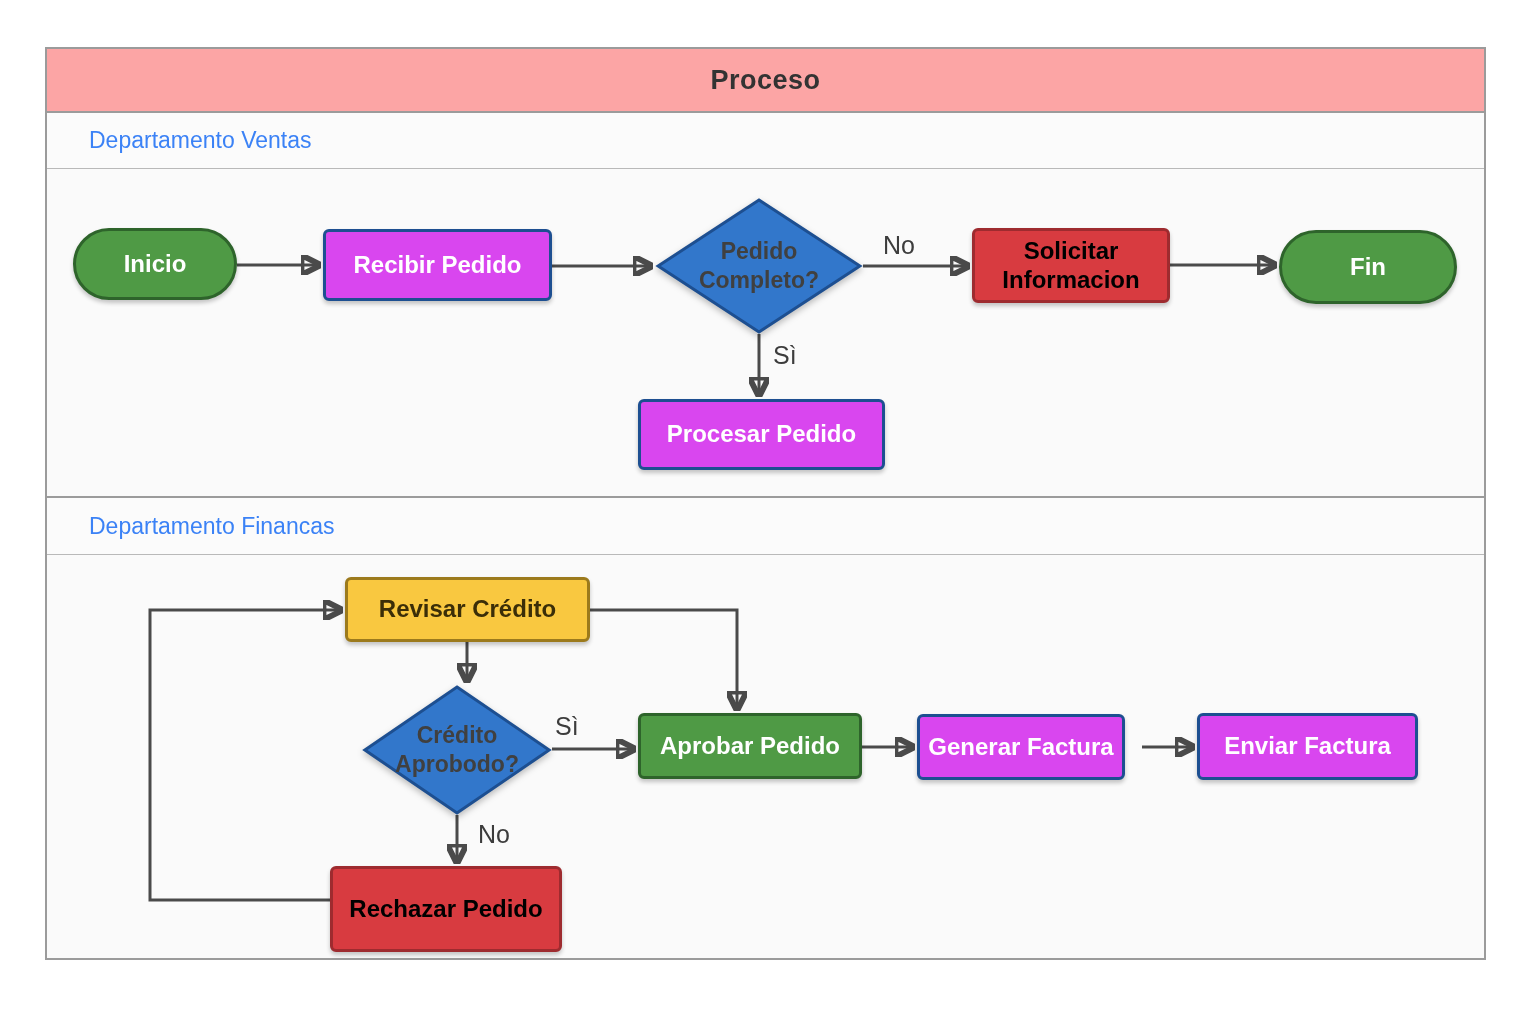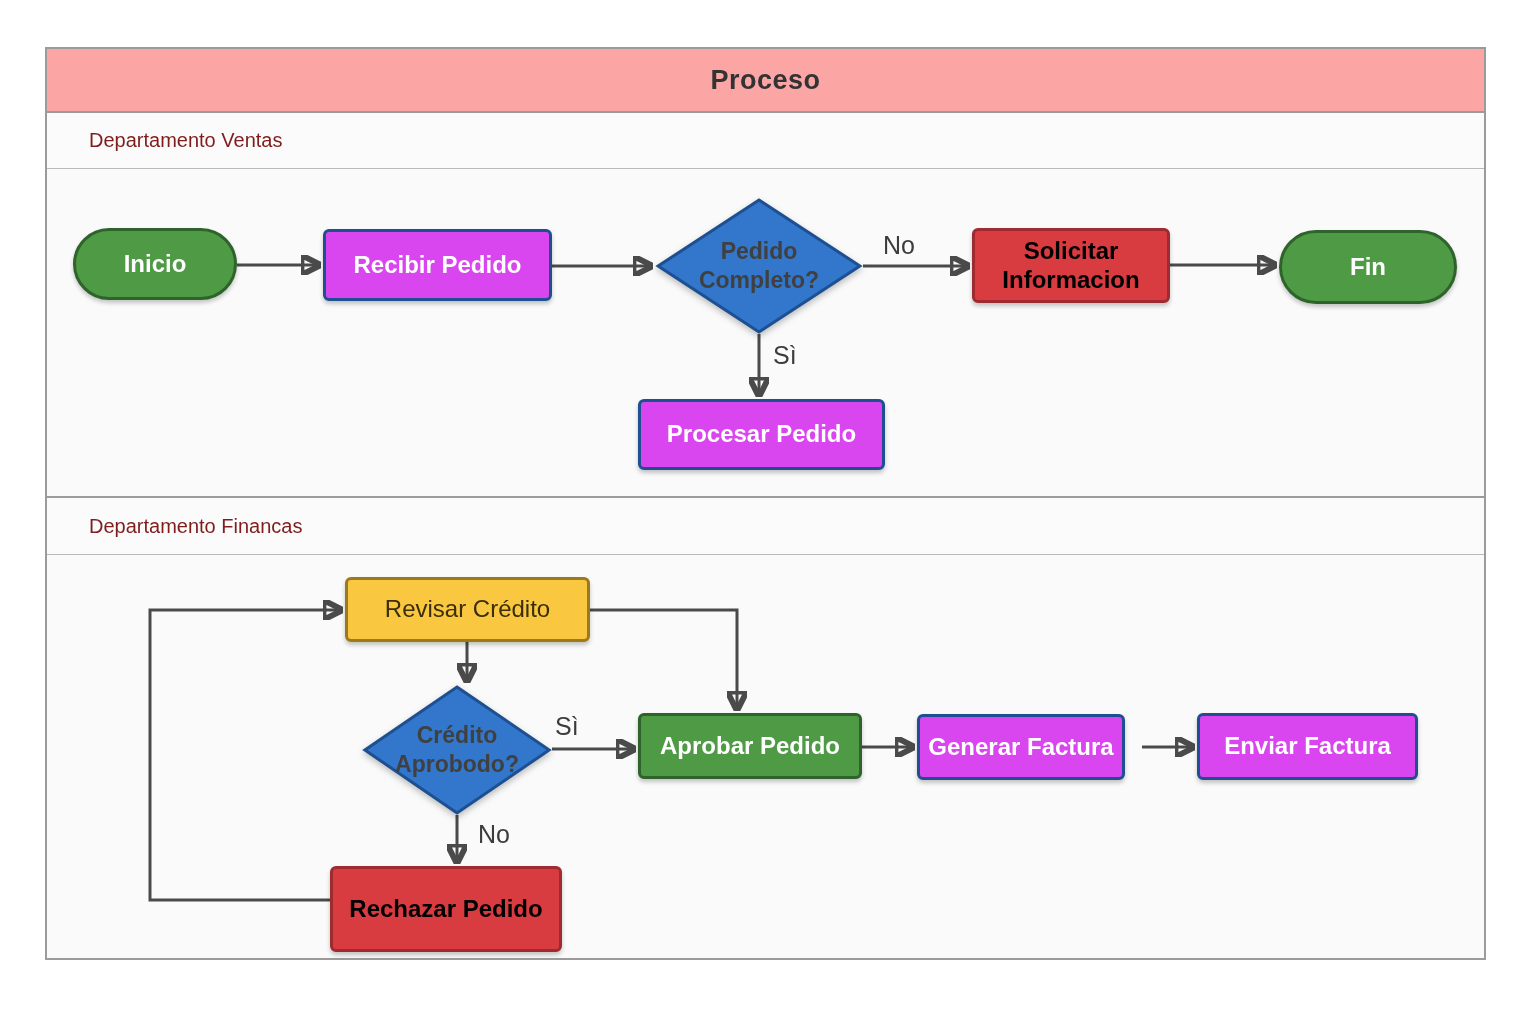--- a/index.html
+++ b/index.html
@@ -17,21 +17,21 @@
     position:absolute;left:0;top:0;width:100%;height:64px;
     background:#fca5a5;border-bottom:2px solid #9b9b9b;box-sizing:border-box;
     display:flex;align-items:center;justify-content:center;
   }
   .title-bar span{font-size:27px;font-weight:bold;color:#333333;letter-spacing:.5px;}
   .lane-header{
     position:absolute;left:0;width:100%;box-sizing:border-box;
     background:#fbfbfb;border-bottom:1px solid #b9b9b9;
     display:flex;align-items:center;padding-left:42px;
   }
-  .lane-header span{font-size:20px;color:#7f1d1d;}
+  .lane-header span{font-size:23px;color:#3b82f6;}
   .lane1-header{top:64px;height:56px;}
   .lane1-body{position:absolute;left:0;top:120px;width:100%;height:329px;border-bottom:2px solid #9b9b9b;box-sizing:border-box;}
   .lane2-header{top:449px;height:57px;}
   .lane2-body{position:absolute;left:0;top:506px;width:100%;height:407px;}
 
   
   svg.wires{position:absolute;left:0;top:0;width:1536px;height:1024px;pointer-events:none;}
   svg.wires path{fill:none;stroke:#4a4a4a;stroke-width:3px;}
 
   
@@ -42,21 +42,21 @@
   .rect{
     border:3px solid;border-radius:6px;
     font-size:24px;font-weight:bold;line-height:1.2;
     box-shadow:0 3px 4px rgba(0,0,0,.22);
     padding:16px 8px;
   }
   .pill{border-radius:40px;}
   .c-blue{background:#d946ef;border-color:#1d4f91;color:#ffffff;}
   .c-green{background:#4f9a45;border-color:#2e642b;color:#ffffff;}
   .c-red{background:#d83b40;border-color:#9e2b2f;color:#000000;text-align:center;}
-  .c-yellow{background:#f9c840;border-color:#9c7a1c;color:#3b2e08;font-weight:400;}
+  .c-yellow{background:#f9c840;border-color:#9c7a1c;color:#3b2e08;font-weight:700;}
 
   .diamond{padding:0;}
   .diamond .dsvg{
     position:absolute;left:0;top:0;width:100%;height:100%;
     overflow:visible;filter:drop-shadow(0 3px 3px rgba(0,0,0,.25));
   }
   .diamond polygon{fill:#3277cb;stroke:#1d4f91;stroke-width:3px;}
   .diamond .dlabel{
     position:relative;width:78%;font-size:23px;font-weight:bold;color:#404040;line-height:1.25;
   }

